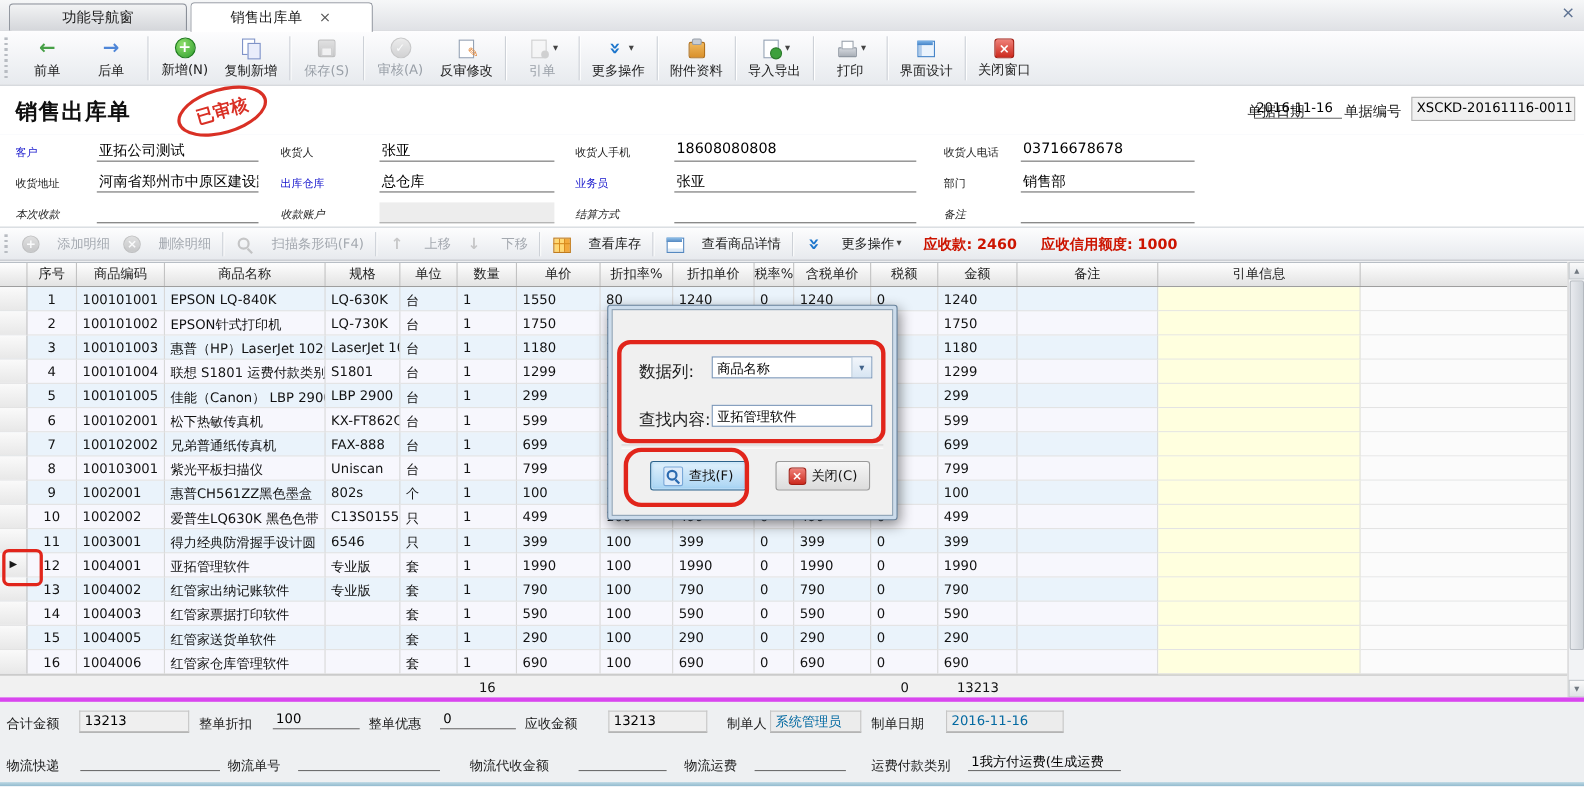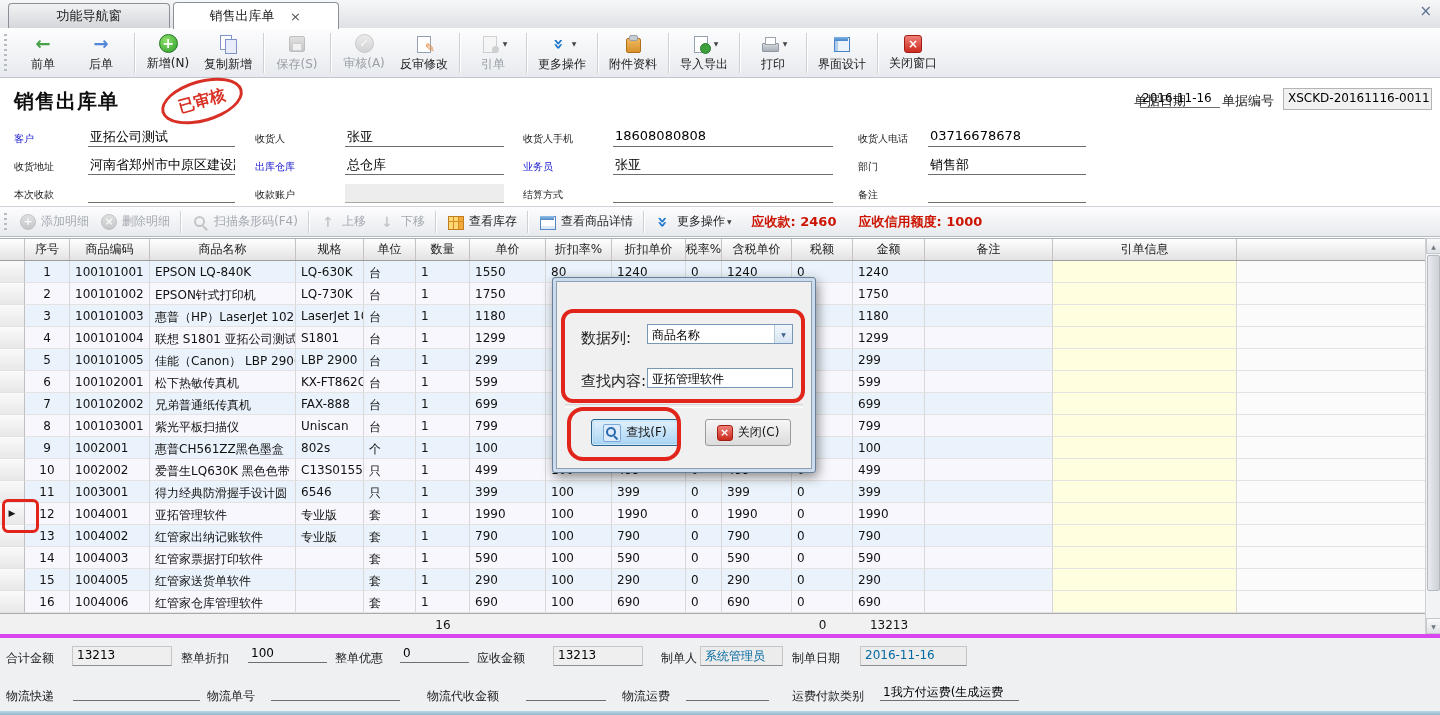--- a/index.html
+++ b/index.html
@@ -78,33 +78,33 @@
 
   
   .formarea{position:absolute;left:0;top:122px;width:1440px;height:84px;background:#fff;}
   .flabel{position:absolute;font-size:10px;color:#1c1c1c;white-space:nowrap;}
   .flabel.blue{color:#1414cc;}
   .ffield{position:absolute;height:18px;border-bottom:1px solid #6e6e6e;font-size:13px;padding-left:2px;
     white-space:nowrap;overflow:hidden;box-sizing:content-box;}
   .ffield.dim{background:#ededed;border-bottom-color:#a8a8a8;}
   .r1l{top:10px;} .r1f{top:6px;}
   .r2l{top:38px;} .r2f{top:34px;}
-  .r3l{top:66px;} .r3f{top:62px;}
+  .r3l{top:66px;font-style:italic;} .r3f{top:62px;}
   .cl1{left:14px;} .cf1{left:88px;width:145px;}
   .cl2{left:255px;} .cf2{left:345px;width:157px;}
   .cl3{left:523px;} .cf3{left:613px;width:218px;}
   .cl4{left:858px;} .cf4{left:928px;width:156px;}
 
   
   .gridbar{position:absolute;left:0;top:206px;width:1440px;height:31px;
     background:linear-gradient(#fdfdfe,#e7eaee);border-top:1px solid #ccd2d8;border-bottom:1px solid #b6bac0;
     box-sizing:border-box;display:flex;align-items:center;}
   .gbwrap{display:flex;align-items:center;margin-left:14px;}
   .gbtn{display:flex;align-items:center;padding:0 6px;height:24px;border-radius:3px;}
-  .gbtn .tbl{font-size:12px;color:#1c1c1c;margin-left:5px;white-space:nowrap;}
+  .gbtn .tbl{font-size:12px;color:#1c1c1c;margin-left:16px;white-space:nowrap;}
   .gbtn.dis .tbl{color:#a4a9b0;}
   .gbtn.dis .gbi{filter:grayscale(1);opacity:.6;}
   .gsep{width:1px;height:22px;background:#cdd1d7;margin:0 4px;box-shadow:1px 0 0 #fff;}
   .gbi{width:18px;height:16px;position:relative;display:flex;align-items:center;justify-content:center;}
   [data-icon="add-row"],[data-icon="delete-row"]{background:linear-gradient(#cdd2d8,#a8aeb6);border-radius:50%;width:14px;height:14px;border:1px solid #98a0a8;}
   [data-icon="add-row"]::before{content:"+";color:#fff;font-weight:bold;font-size:11px;line-height:1;}
   [data-icon="delete-row"]::before{content:"×";color:#fff;font-weight:bold;font-size:11px;line-height:1;}
   [data-icon="barcode-scan"]::before{content:"";position:absolute;left:3px;top:2px;width:7px;height:7px;border:2px solid #a2a8b0;border-radius:50%;}
   [data-icon="barcode-scan"]::after{content:"";position:absolute;left:12px;top:11px;width:6px;height:2px;background:#a2a8b0;transform:rotate(45deg);transform-origin:left center;}
   [data-icon="move-up"]::before{content:"↑";color:#a4aab2;font-weight:bold;font-size:14px;}
@@ -478,21 +478,21 @@
           <span class="gc c12">0</span>
           <span class="gc c13">1180</span>
           <span class="gc c14"></span>
           <span class="gc c15 ref"></span>
           <span class="gc fill"></span>
         </div>
         <div class="grow even">
           <span class="gc c0 indcell"></span>
           <span class="gc c1 ctr">4</span>
           <span class="gc c2">100101004</span>
-          <span class="gc c3">联想 S1801 亚拓公司测试</span>
+          <span class="gc c3">联想 S1801 运费付款类别</span>
           <span class="gc c4">S1801</span>
           <span class="gc c5">台</span>
           <span class="gc c6">1</span>
           <span class="gc c7">1299</span>
           <span class="gc c8">100</span>
           <span class="gc c9">1299</span>
           <span class="gc c10">0</span>
           <span class="gc c11">1299</span>
           <span class="gc c12">0</span>
           <span class="gc c13">1299</span>

